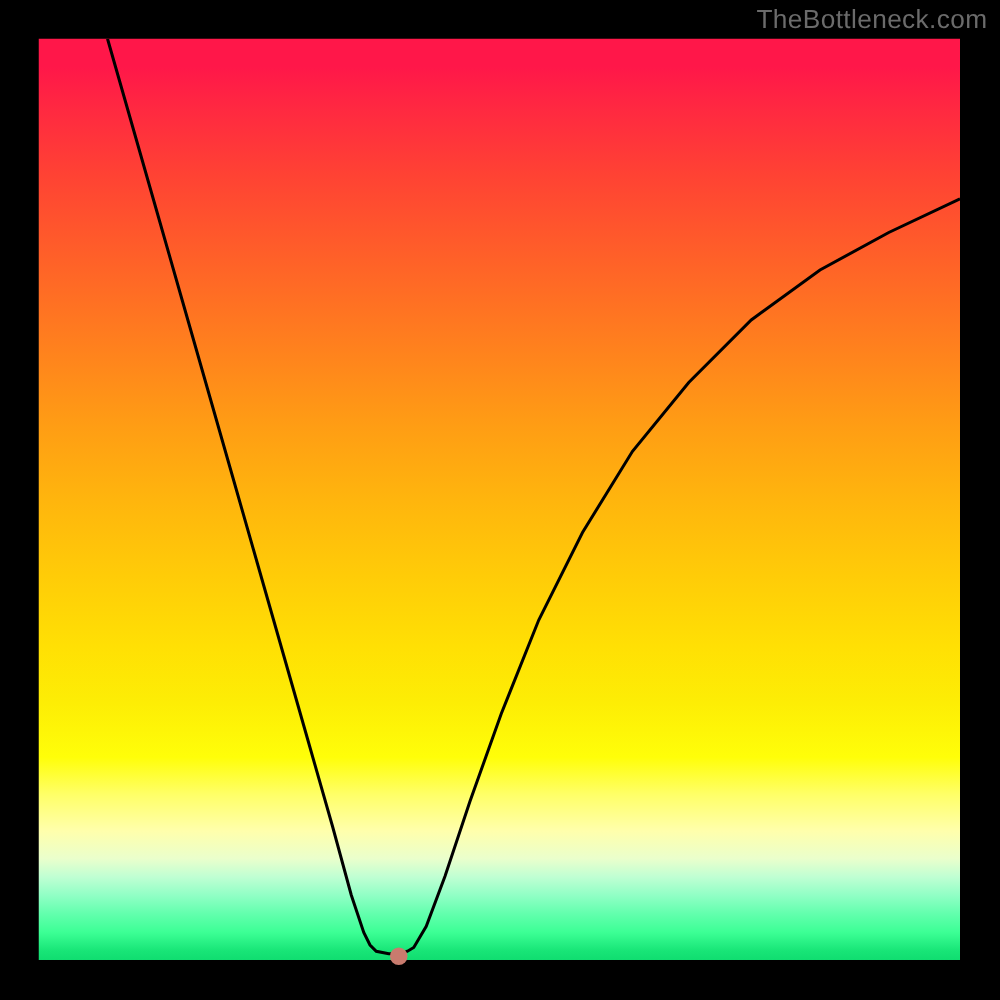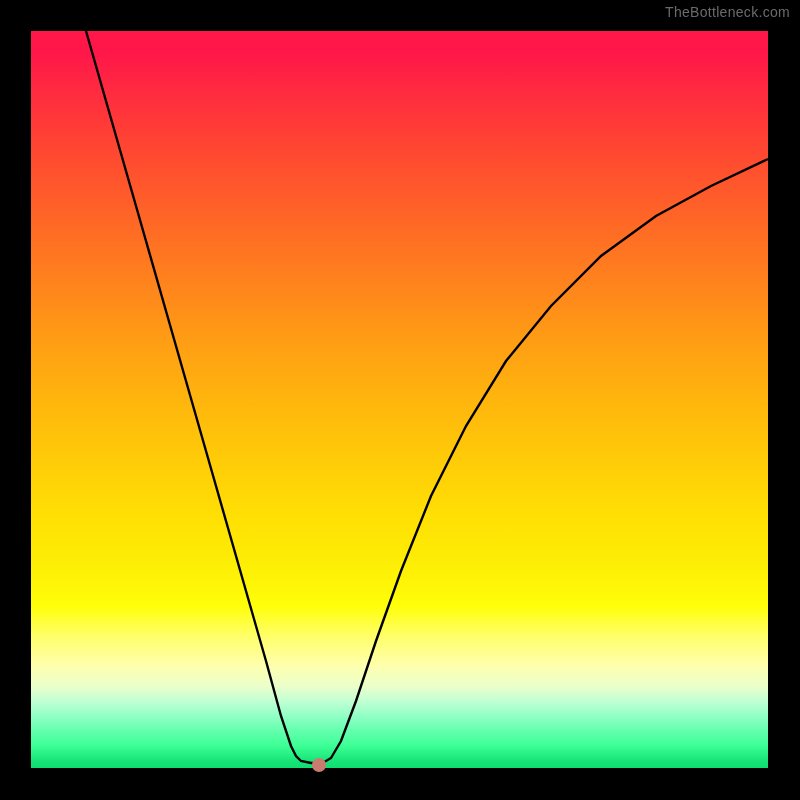--- a/index.html
+++ b/index.html
@@ -40,21 +40,21 @@
       #3CFF95 97%,
       #18E577 99%,
       #10DD70 100%
     );
   }
   .watermark {
     position: absolute;
     top: 4px;
     right: 10px;
     color: #6b6b6b;
-    font-size: 14px;
+    font-size: 21px;
     font-weight: normal;
     letter-spacing: 0.3px;
   }
   .curve-svg {
     position: absolute;
     left: 31px;
     top: 31px;
     width: 737px;
     height: 737px;
     pointer-events: none;

